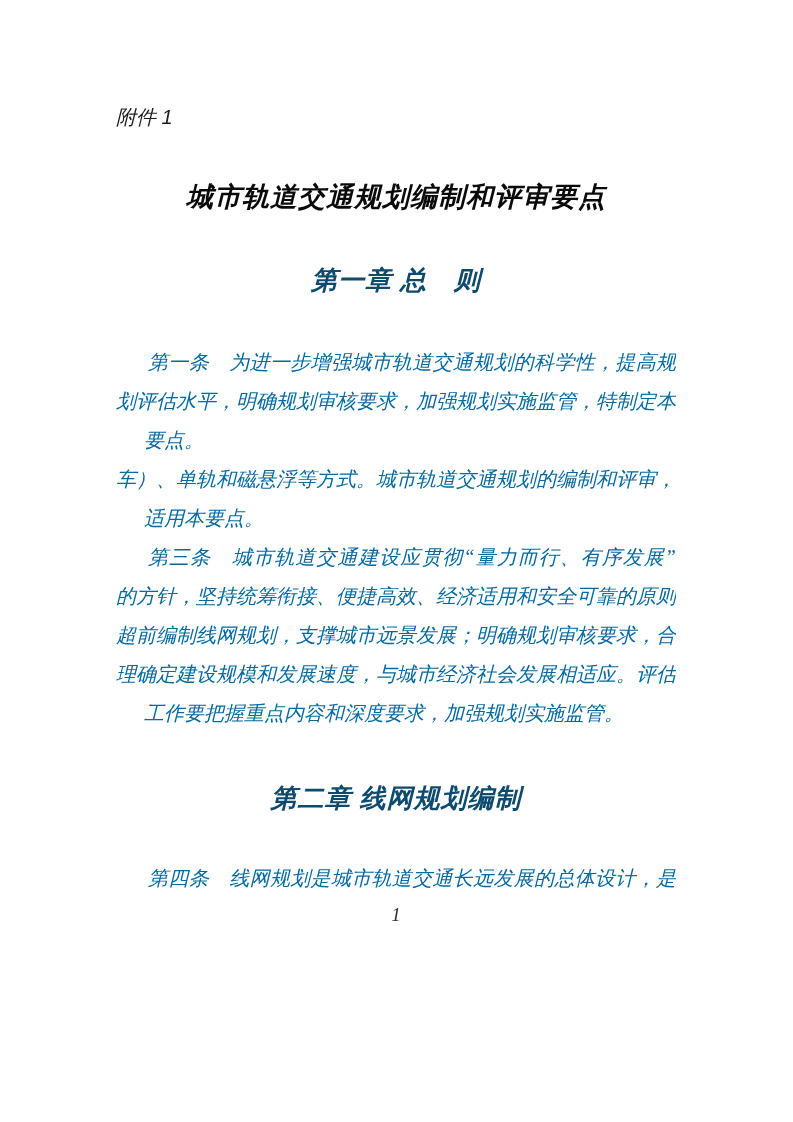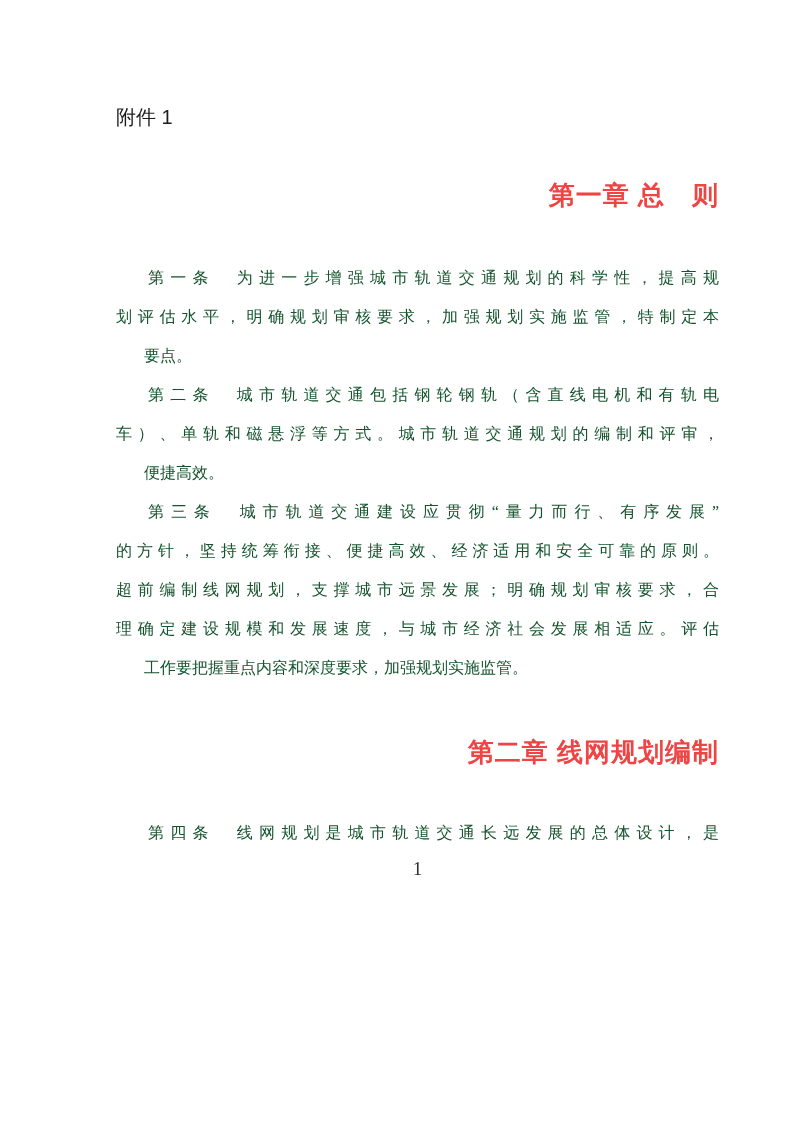--- a/index.html
+++ b/index.html
@@ -10,23 +10,24 @@
   body {
     width: 793px;
     height: 1122px;
     overflow: hidden;
     font-family: "Liberation Serif", serif;
   }
   .page {
     box-sizing: border-box;
     width: 793px;
     height: 1122px;
-    padding: 104px 74px 0 116px;
+    padding: 104px 117px 0 116px;
     background: #ffffff;
     color: #2e2e2e;
+    font-style: italic;
   }
   .attachment {
     font-family: "Liberation Sans", sans-serif;
     font-size: 20px;
     line-height: 26px;
     color: #1c1c1c;
     text-align: left;
   }
   .doc-title {
     margin: 49px 0 0 0;
@@ -37,30 +38,30 @@
     color: #0a0a0a;
     text-align: center;
     letter-spacing: 1px;
   }
   .chapter {
     margin: 48px 0 0 0;
     font-family: "Liberation Sans", sans-serif;
     font-size: 26px;
     line-height: 34px;
     font-weight: bold;
-    color: #ef4444;
-    text-align: right;
+    color: #0c4a6e;
+    text-align: center;
     letter-spacing: 1px;
   }
   .chapter.second {
   }
   .para {
     margin: 0;
-    font-size: 16px;
-    color: #14532d;
+    font-size: 20px;
+    color: #0369a1;
   }
   .para.first-para { margin-top: 46px; }
   .para.after-heading { margin-top: 44px; }
   .line {
     line-height: 39px;
     white-space: nowrap;
     text-align: justify;
     text-align-last: justify;
     overflow: hidden;
   }
@@ -75,33 +76,33 @@
     text-align-last: center;
   }
 </style>
 </head>
 <body>
 
 <div class="page">
 
   <div class="attachment">附件 1</div>
 
+  <div class="doc-title">城市轨道交通规划编制和评审要点</div>
 
   <div class="chapter">第一章 总　则</div>
 
   <div class="para first-para">
     <div class="line open">第一条　为进一步增强城市轨道交通规划的科学性，提高规</div>
     <div class="line">划评估水平，明确规划审核要求，加强规划实施监管，特制定本</div>
     <div class="line end">要点。</div>
   </div>
 
   <div class="para">
-    <div class="line open">第二条　城市轨道交通包括钢轮钢轨（含直线电机和有轨电</div>
     <div class="line">车）、单轨和磁悬浮等方式。城市轨道交通规划的编制和评审，</div>
-    <div class="line end">便捷高效。</div>
+    <div class="line end">适用本要点。</div>
   </div>
 
   <div class="para">
     <div class="line open">第三条　城市轨道交通建设应贯彻“量力而行、有序发展”</div>
     <div class="line">的方针，坚持统筹衔接、便捷高效、经济适用和安全可靠的原则。</div>
     <div class="line">超前编制线网规划，支撑城市远景发展；明确规划审核要求，合</div>
     <div class="line">理确定建设规模和发展速度，与城市经济社会发展相适应。评估</div>
     <div class="line end">工作要把握重点内容和深度要求，加强规划实施监管。</div>
   </div>
 

